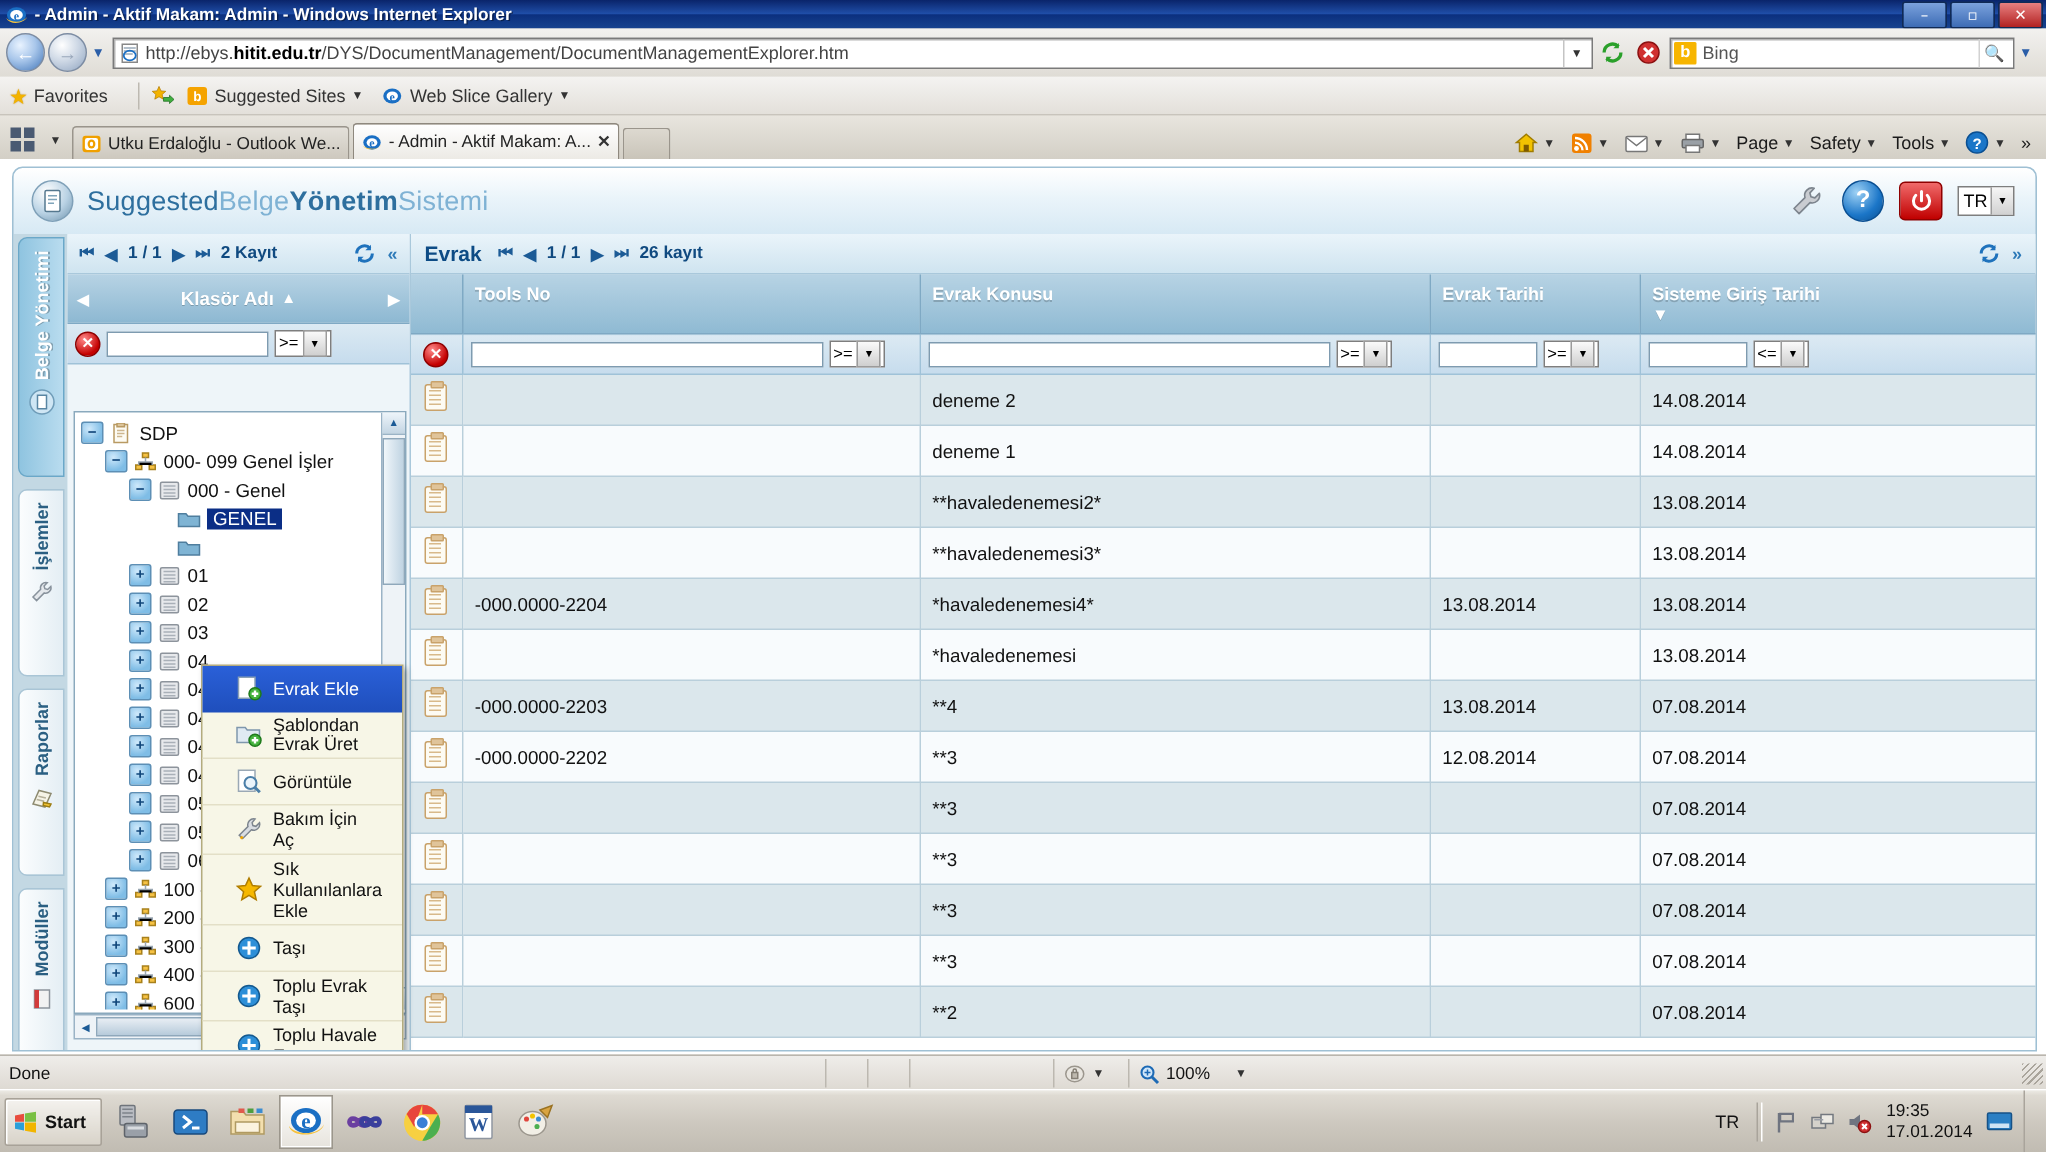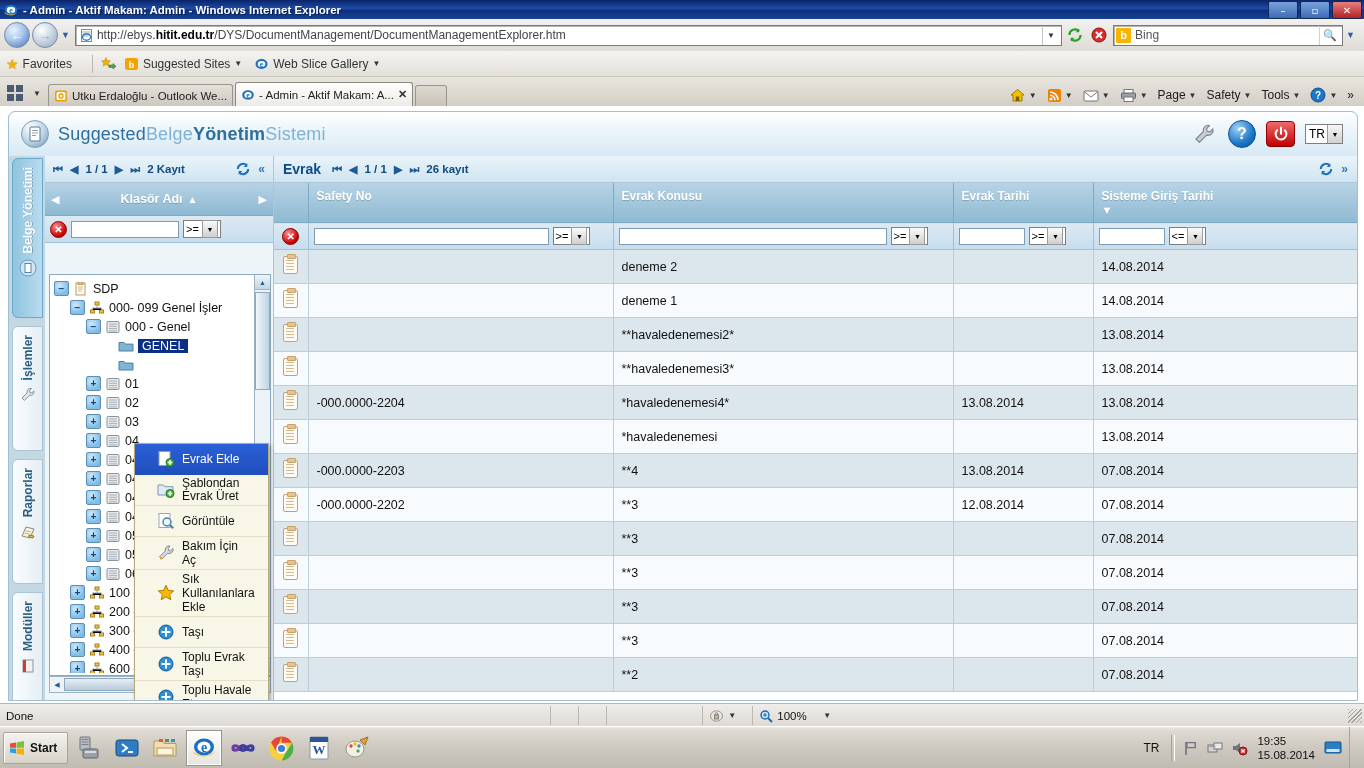--- a/index.html
+++ b/index.html
@@ -893,21 +893,21 @@
           <colgroup>
             <col style="width:34px">
               <col style="width:305px">
               <col style="width:340px">
               <col style="width:140px">
               <col style="width:264px">
           </colgroup>
           <thead>
             <tr>
               <th class="sel"></th>
-              <th><span>Safety No</span></th>
+              <th><span>Tools No</span></th>
               <th><span>Evrak Konusu</span></th>
               <th><span>Evrak Tarihi</span></th>
               <th>
                 <span>Sisteme Giriş Tarihi</span>
                 <span class="sortdesc">▼</span>
               </th>
             </tr>
             <tr>
               <td class="fcell" style="text-align:center;padding:0;">
                 <span class="delx" style="margin:0 auto;">✕</span>
@@ -1193,21 +1193,21 @@
       </span>
       <span class="trayico">
         <svg width="18" height="18" viewBox="0 0 18 18">
           <path d="M3 7h3l4-3v10l-4-3H3z" fill="#6f7480"></path>
           <circle cx="13" cy="12" r="4" fill="#d03030" stroke="#8c1111"></circle>
           <path d="M11.4 10.4l3.2 3.2M14.6 10.4l-3.2 3.2" stroke="#fff" stroke-width="1.4"></path>
         </svg>
       </span>
       <span class="clock">
         <div>19:35</div>
-        <div>15.08.2014</div>
+        <div>17.01.2014</div>
       </span>
       <span class="trayico">
         <svg width="18" height="16" viewBox="0 0 18 16">
             <rect x="1" y="2" width="16" height="11" rx="1" fill="#2a7fc4" stroke="#165287"></rect>
             <rect x="2.5" y="9" width="13" height="3" fill="#cfe3f4"></rect>
           </svg>
       </span>
       <span class="showdesk"></span>
     </div>
   </div>

